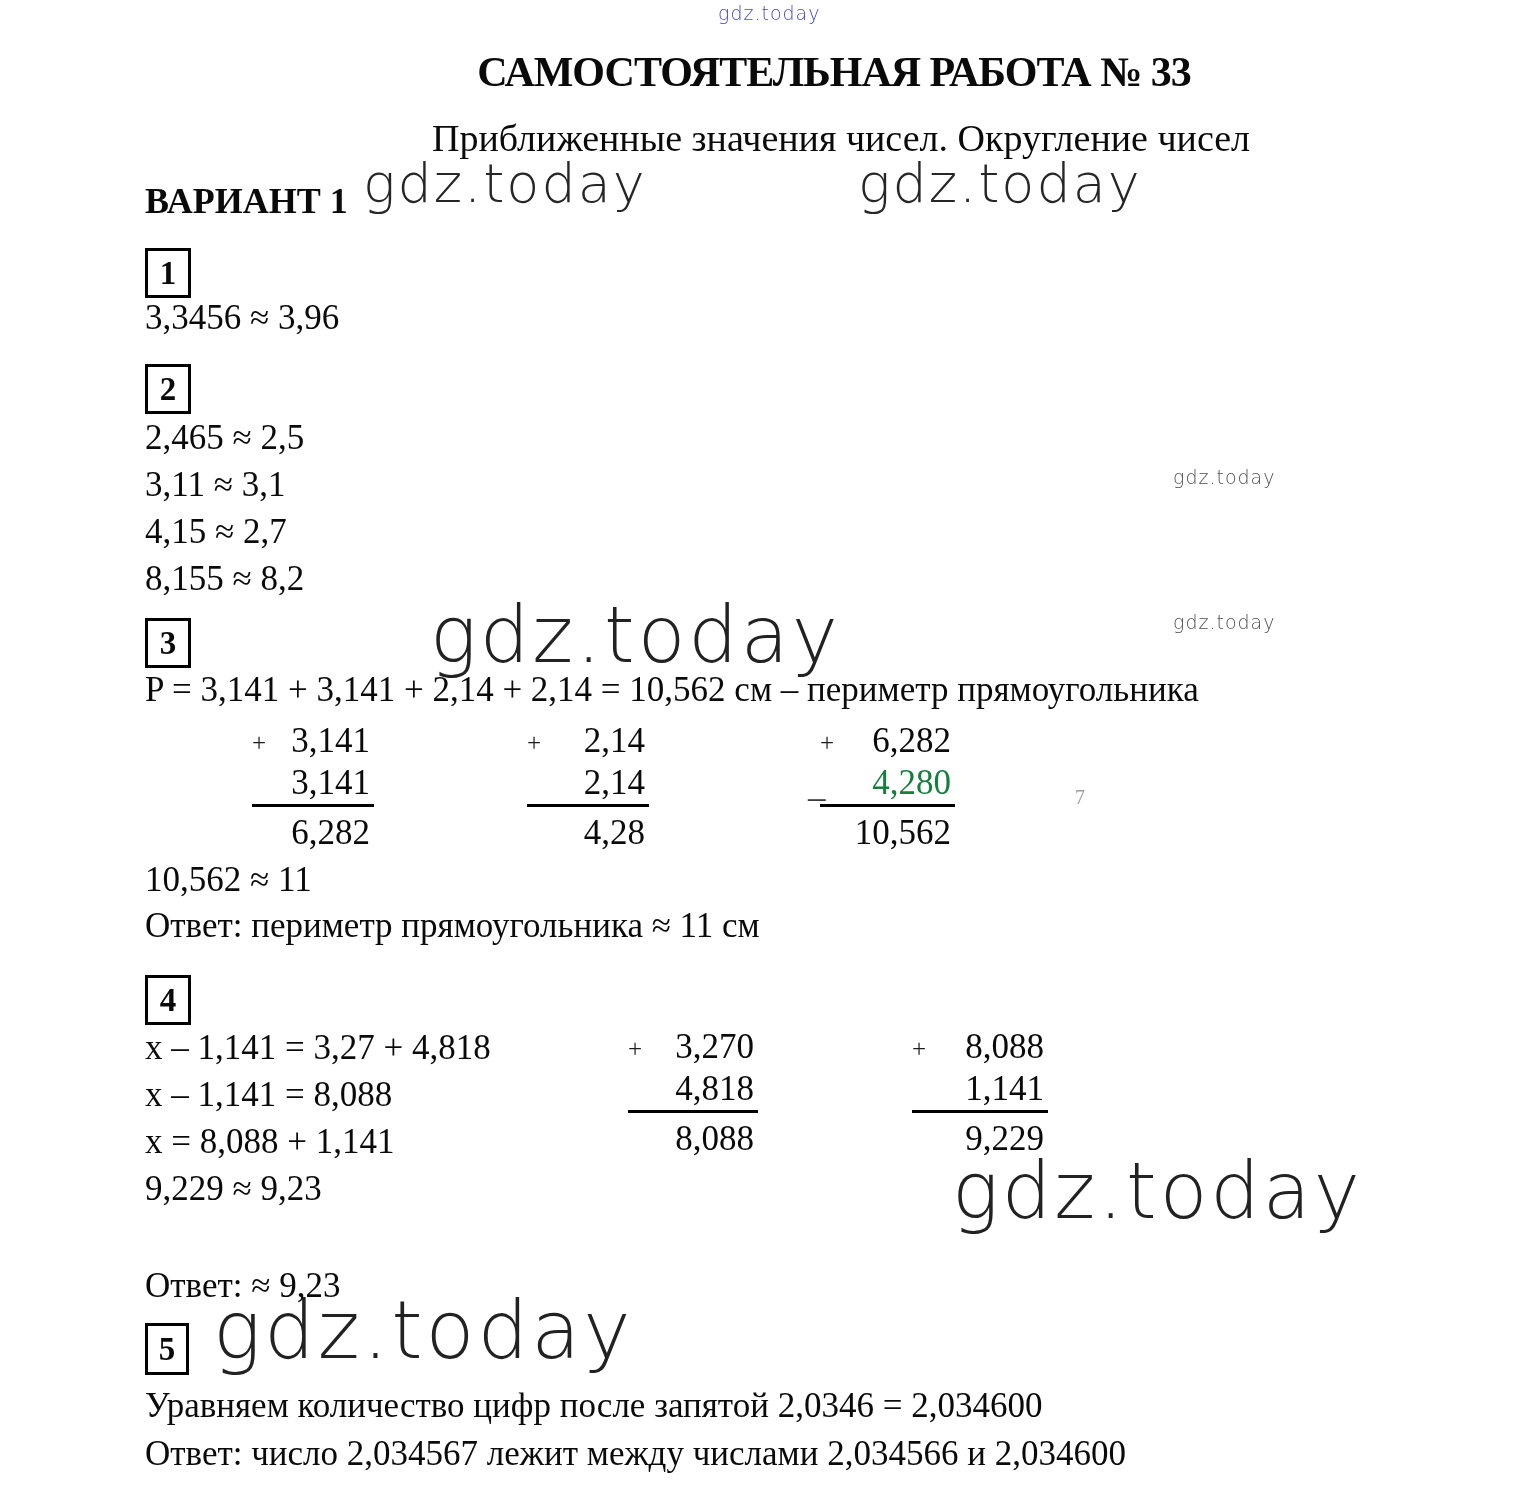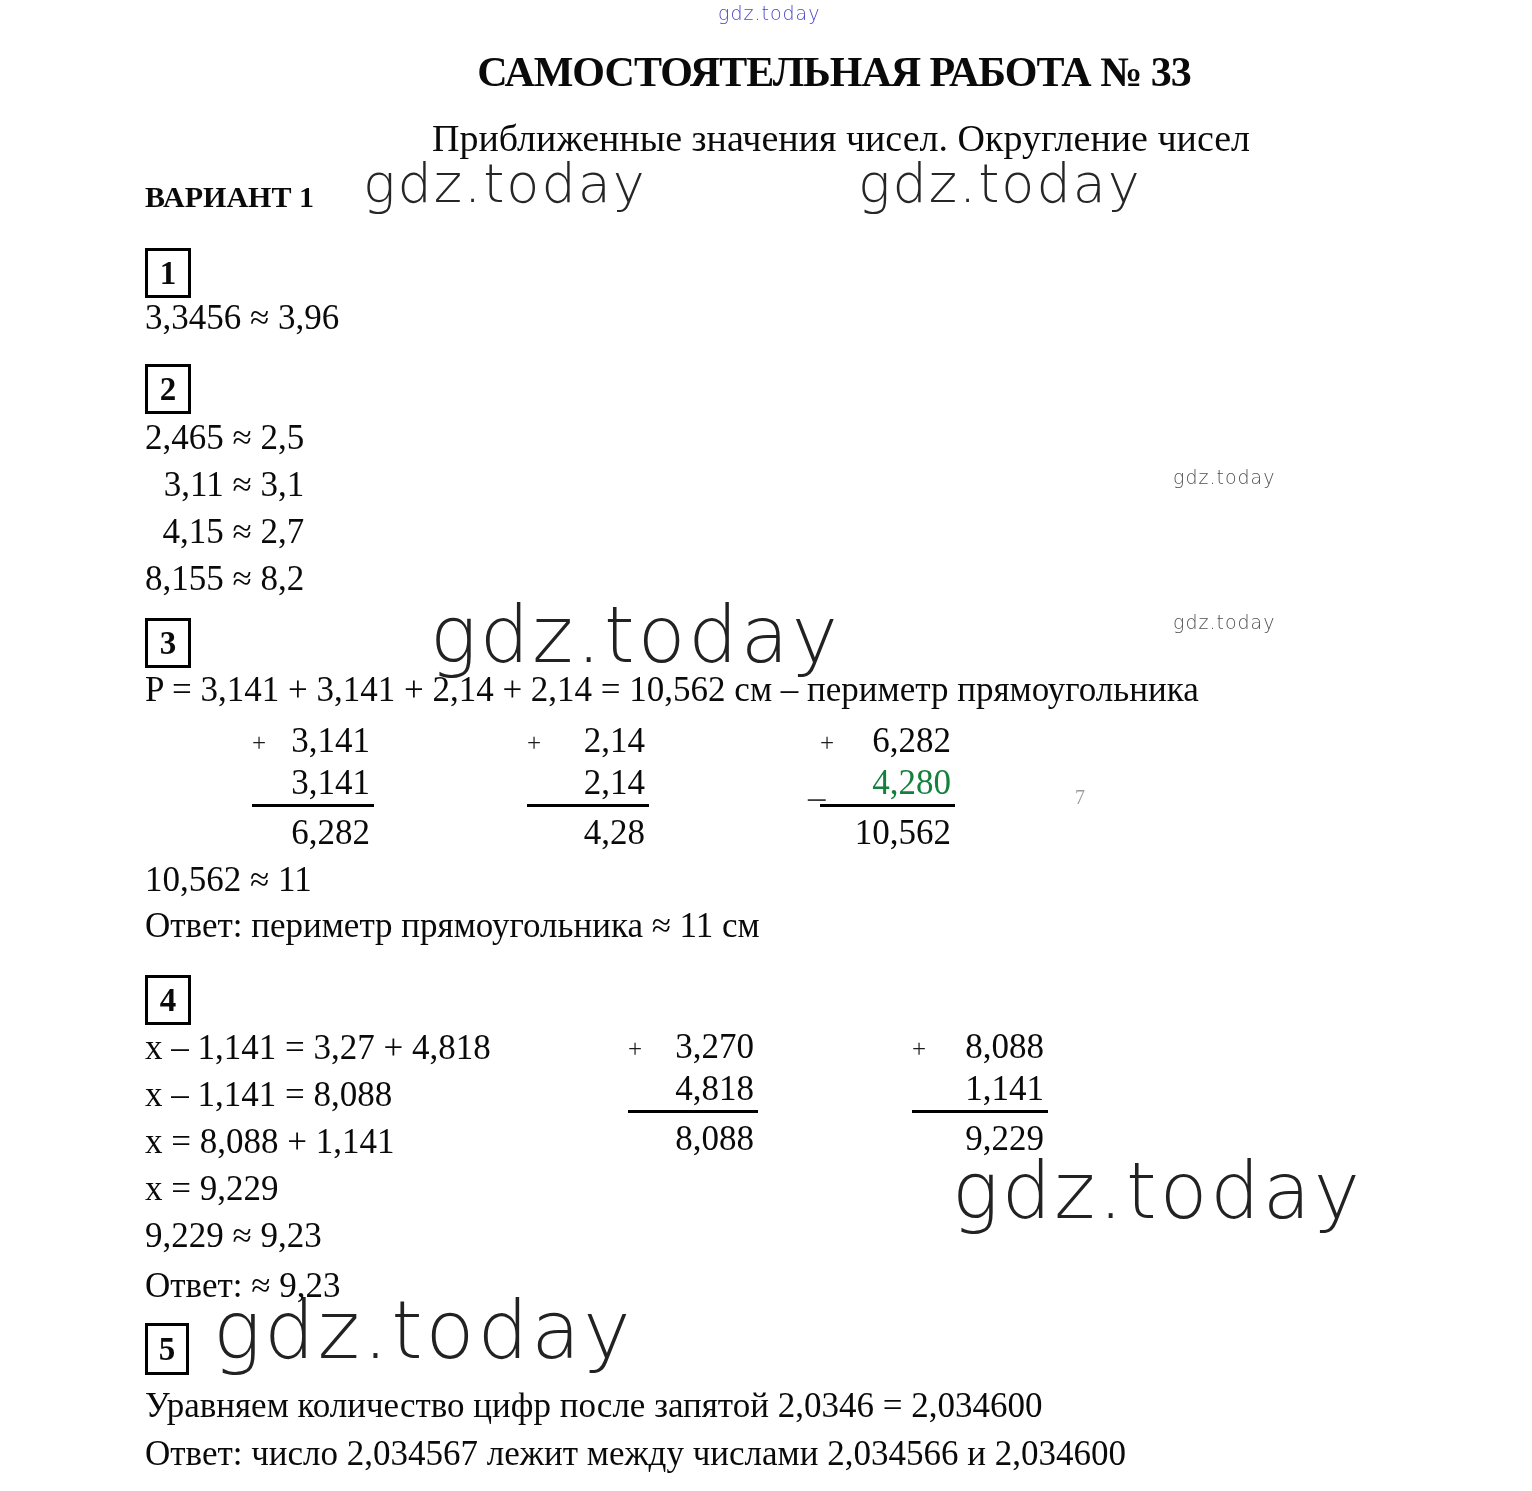--- a/index.html
+++ b/index.html
@@ -14,21 +14,21 @@
 
   
   .title {
     left:88px; right:0; top:48px; text-align:center;
     font-weight:bold; font-size:42px; letter-spacing:-1px; white-space:nowrap;
   }
   .subtitle {
     left:102px; right:0; top:116px; text-align:center;
     font-weight:normal; font-size:38px; white-space:nowrap;
   }
-  .variant { left:145px; top:180px; font-weight:bold; font-size:30px; }
+  .variant { left:145px; top:180px; font-weight:bold; font-size:36px; }
 
   
   .wm {
     font-family:"DejaVu Sans","Liberation Sans",sans-serif;
     font-weight:200; color:#262626; white-space:nowrap; pointer-events:none;
   }
   .wm-top   { left:718px; top:2px;    font-size:19px; color:#4747c5; letter-spacing:1px; }
   .wm-var1  { left:363px; top:152px;  font-size:54px; letter-spacing:2px; }
   .wm-var2  { left:858px; top:152px;  font-size:54px; letter-spacing:2px; }
   .wm-sm1   { left:1173px; top:466px; font-size:19px; color:#4f4f4f; letter-spacing:1px; }
@@ -76,21 +76,21 @@
   <div class="abs wm wm-big5">gdz.today</div>
 
   <div class="abs title">САМОСТОЯТЕЛЬНАЯ РАБОТА № 33</div>
   <div class="abs subtitle">Приближенные значения чисел. Округление чисел</div>
   <div class="abs variant">ВАРИАНТ 1</div>
 
   <div class="numbox" style="left:145px; top:248px;">1</div>
   <div class="line" style="left:145px; top:298px;">3,3456 ≈ 3,96</div>
 
   <div class="numbox" style="left:145px; top:364px;">2</div>
-  <div class="lines" style="left:145px; top:414px;text-align:right;">
+  <div class="lines" style="left:145px; top:414px;">
     <div>2,465 ≈ 2,5</div>
     <div>3,11 ≈ 3,1</div>
     <div>4,15 ≈ 2,7</div>
     <div>8,155 ≈ 8,2</div>
   </div>
 
   <div class="numbox" style="left:145px; top:618px;">3</div>
   <div class="line" style="left:145px; top:670px;">P = 3,141 + 3,141 + 2,14 + 2,14 = 10,562 см – периметр прямоугольника</div>
 
   <div class="add" style="left:252px; top:720px; width:122px;">
@@ -118,21 +118,20 @@
   <div class="abs artifact-tick">7</div>
 
   <div class="line" style="left:145px; top:860px;">10,562 ≈ 11</div>
   <div class="line" style="left:145px; top:906px;">Ответ: периметр прямоугольника ≈ 11 см</div>
 
   <div class="numbox" style="left:145px; top:975px;">4</div>
   <div class="lines" style="left:145px; top:1024px;">
     <div>x – 1,141 = 3,27 + 4,818</div>
     <div>x – 1,141 = 8,088</div>
     <div>x = 8,088 + 1,141</div>
-    <div>x = 9,229</div>
     <div>9,229 ≈ 9,23</div>
   </div>
 
   <div class="add" style="left:628px; top:1026px; width:130px;">
     <span class="plus">+</span>
     <div class="row top">3,270</div>
     <div class="row bottom">4,818</div>
     <div class="row result">8,088</div>
   </div>
 

